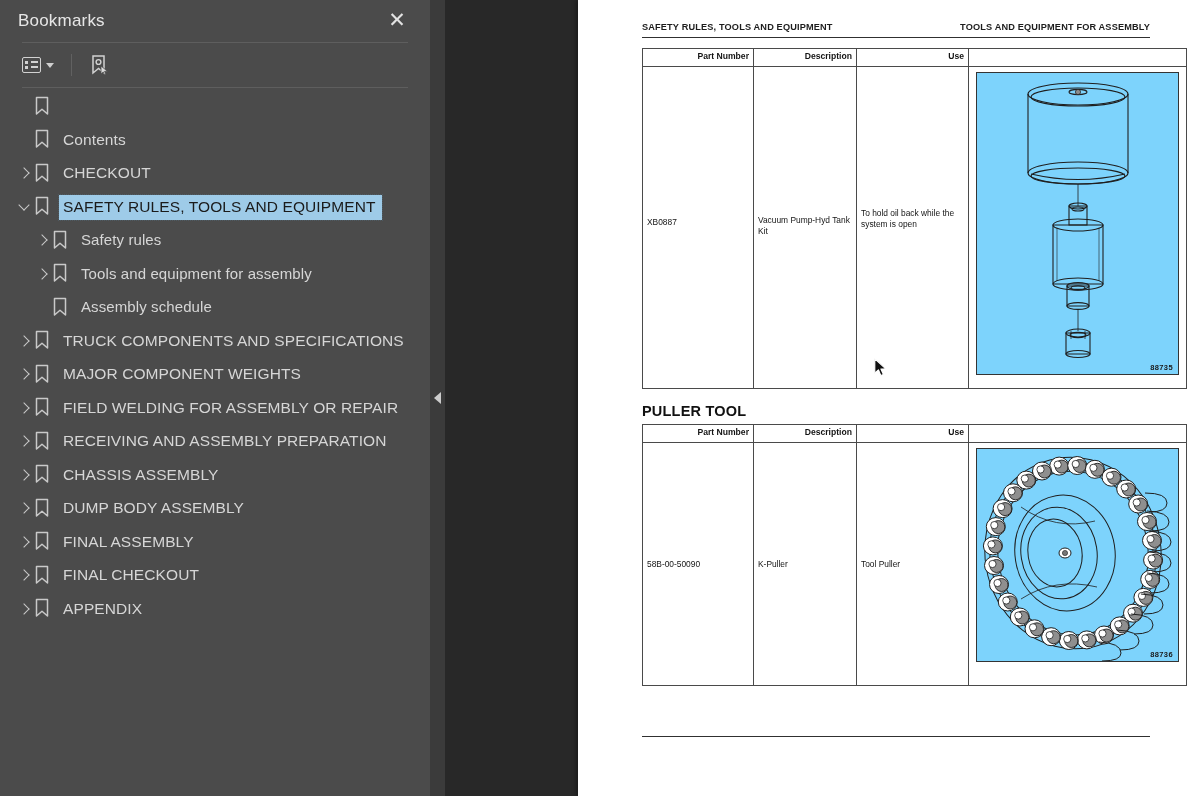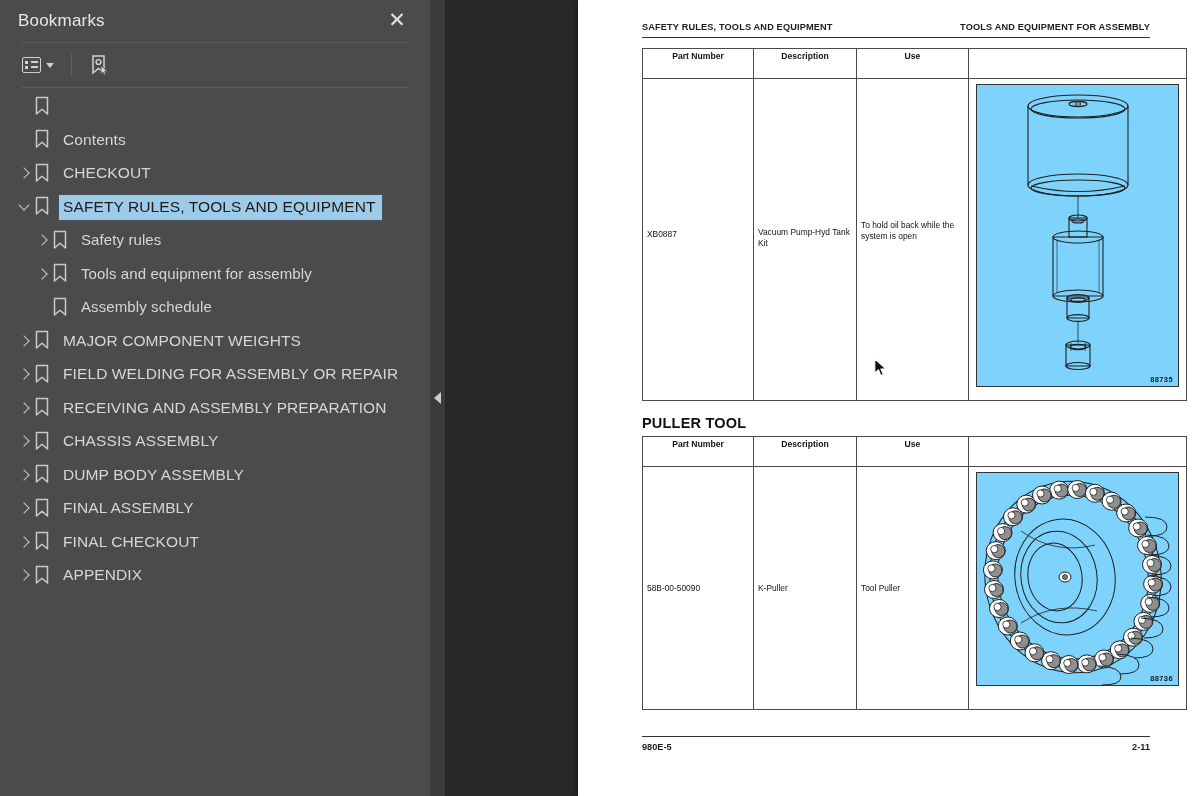--- a/index.html
+++ b/index.html
@@ -198,23 +198,23 @@
     vertical-align: top;
     padding: 3px 4px;
     font-size: 8.4px;
     color: #141414;
     line-height: 1.25;
     font-weight: 400;
   }
   table.tt th {
     font-weight: 700;
     font-size: 8.6px;
-    text-align: center;
+    text-align: right;
     height: 12px;
-    padding: 2px 4px 15px 4px;
+    padding: 2px 4px 3px 4px;
   }
   .c1 { width: 102px; }
   .c2 { width: 94px; }
   .c3 { width: 103px; }
   .c4 { width: 209px; }
   .tall td { height: 315px; }
   .tall2 td { height: 236px; }
   .cellpad { padding-top: 0 !important; padding-bottom: 0 !important; }
 
   .figbox {
@@ -330,20 +330,27 @@
               <path d="M2.5 1.5 H13.5 V18 L8 13.2 L2.5 18 Z" fill="none" stroke="#c9c9c9" stroke-width="1.5" stroke-linejoin="round"></path>
             </svg></span>
           <span class="bm-label-wrap"><span class="bm-label">Tools and equipment for assembly</span></span>
         </div>
         <div class="bm-row lvl2">
           <span class="twisty"></span>
           <span class="bm-mark"><svg width="16" height="20" viewBox="0 0 16 20">
               <path d="M2.5 1.5 H13.5 V18 L8 13.2 L2.5 18 Z" fill="none" stroke="#c9c9c9" stroke-width="1.5" stroke-linejoin="round"></path>
             </svg></span>
           <span class="bm-label-wrap"><span class="bm-label">Assembly schedule</span></span>
+        </div>
+        <div class="bm-row lvl1">
+          <span class="twisty right"></span>
+          <span class="bm-mark"><svg width="16" height="20" viewBox="0 0 16 20">
+              <path d="M2.5 1.5 H13.5 V18 L8 13.2 L2.5 18 Z" fill="none" stroke="#c9c9c9" stroke-width="1.5" stroke-linejoin="round"></path>
+            </svg></span>
+          <span class="bm-label-wrap"><span class="bm-label">TRUCK COMPONENTS AND SPECIFICATIONS</span></span>
         </div>
         <div class="bm-row lvl1">
           <span class="twisty right"></span>
           <span class="bm-mark"><svg width="16" height="20" viewBox="0 0 16 20">
               <path d="M2.5 1.5 H13.5 V18 L8 13.2 L2.5 18 Z" fill="none" stroke="#c9c9c9" stroke-width="1.5" stroke-linejoin="round"></path>
             </svg></span>
           <span class="bm-label-wrap"><span class="bm-label">MAJOR COMPONENT WEIGHTS</span></span>
         </div>
         <div class="bm-row lvl1">
           <span class="twisty right"></span>
@@ -631,24 +638,20 @@
             </div>
           </td>
         </tr>
       </tbody>
         </table>
 
     </div>
 
     <div id="footer-wrap">
       <div class="rule"></div>
-      <div class="pg-footer">
-        <span>980E-5</span>
-        <span>2-11</span>
-      </div>
     </div>
   </div>
 
   <div id="cursor">
     <svg width="14" height="20" viewBox="0 0 14 20">
       <path d="M0.8 0.8 L0.8 15.2 L4.4 11.8 L6.9 17.6 L9.4 16.5 L6.9 11.0 L11.8 10.8 Z" fill="#111111" stroke="#ffffff" stroke-width="1.1" stroke-linejoin="round"></path>
     </svg>
   </div>
 
 </div>

